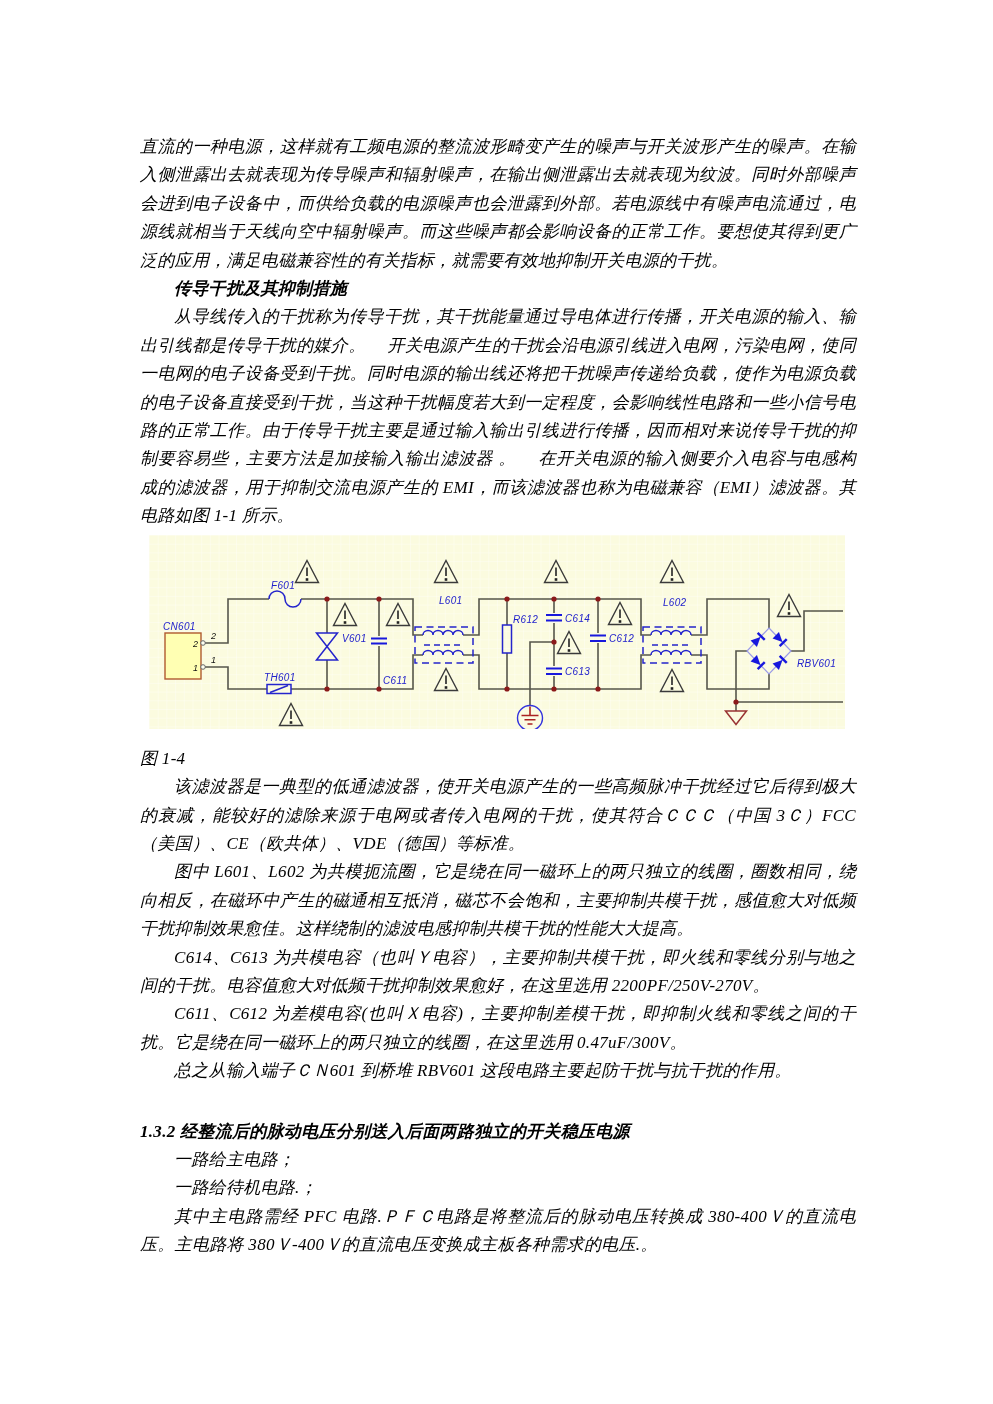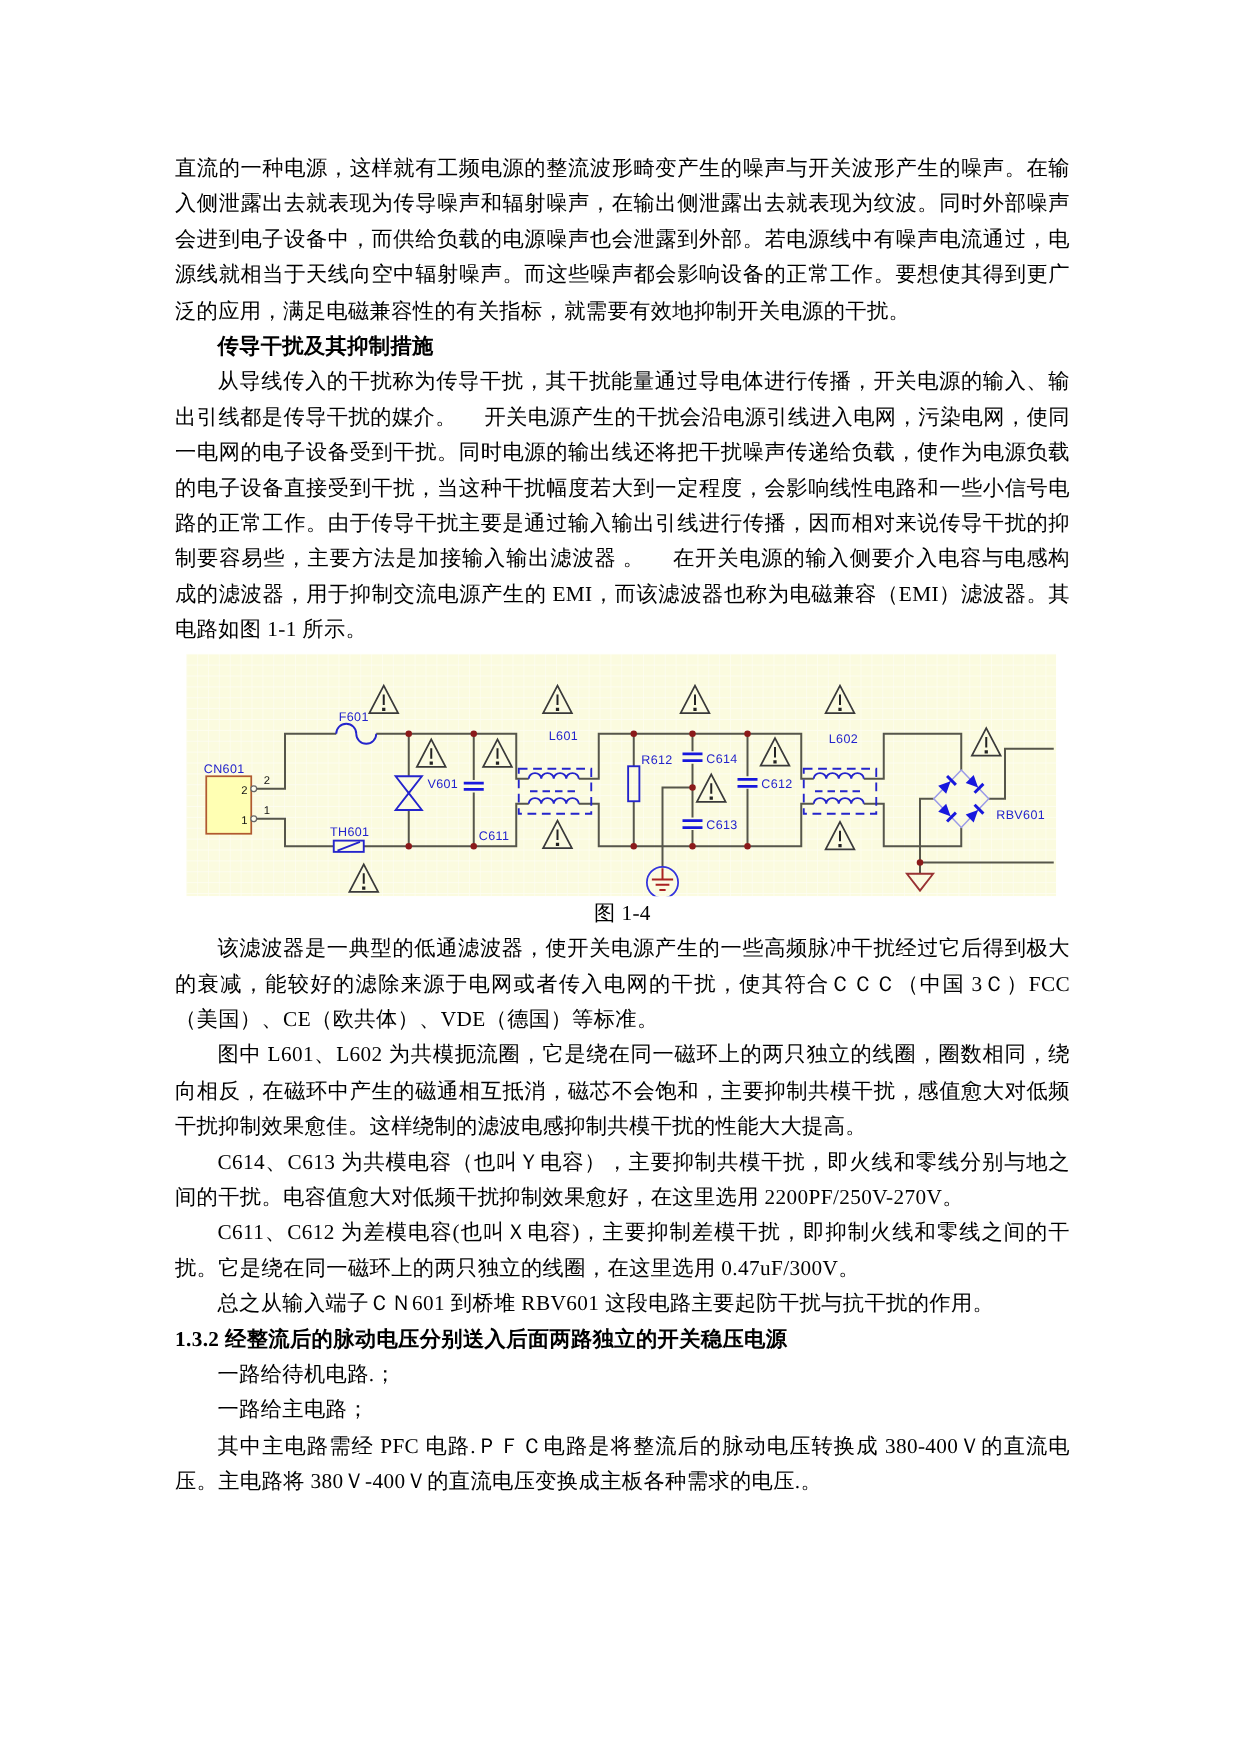--- a/index.html
+++ b/index.html
@@ -1,28 +1,28 @@
 <!DOCTYPE html>
 <html><head>
 <meta charset="utf-8">
 <style>
   html,body{margin:0;padding:0;}
   body{
     width:993px;height:1404px;background:#ffffff;position:relative;
     font-family:"Liberation Serif","DejaVu Serif",serif;color:#000;
   }
   .content{
-    position:absolute;left:140px;top:121px;width:716px;
-    font-size:17px;line-height:28.4px;text-align:justify;letter-spacing:0.3px;
+    position:absolute;left:140px;top:133px;width:716px;
+    font-size:17px;line-height:28.4px;text-align:justify;letter-spacing:0.3px;font-style:italic;
   }
   .content p{margin:0;text-indent:2em;}
   p.noindent{text-indent:0;}
   p.headbold{font-weight:bold;}
-  p.caption{text-align:center;text-indent:0;}
-  p.h2{text-indent:0;font-weight:bold;}
+  p.caption{text-indent:0;margin-top:16px;}
+  p.h2{text-indent:0;font-weight:bold;margin-top:32px;}
   .fig{margin:4px 0 0 9px;width:696px;height:194px;}
   
   .wire{stroke:#56564b;stroke-width:1.6;fill:none;}
   .blue{stroke:#2424cc;stroke-width:1.5;fill:none;}
   .cap{stroke:#1818dd;stroke-width:2.2;fill:none;}
   .lbl{font-family:"Liberation Sans",sans-serif;font-size:10px;fill:#2222cc;}
   .pinlbl{font-family:"Liberation Sans",sans-serif;font-size:9px;fill:#111;}
   .dot{fill:#8b1a1a;}
   .warn{stroke:#3a3a3a;stroke-width:1.4;fill:none;}
   .gnd{stroke:#993333;stroke-width:1.5;fill:none;}
@@ -197,17 +197,17 @@
   <p class="caption">图 1-4</p>
 
   <p>该滤波器是一典型的低通滤波器，使开关电源产生的一些高频脉冲干扰经过它后得到极大的衰减，能较好的滤除来源于电网或者传入电网的干扰，使其符合ＣＣＣ（中国 3Ｃ）FCC（美国）、CE（欧共体）、VDE（德国）等标准。</p>
   <p>图中 L601、L602 为共模扼流圈，它是绕在同一磁环上的两只独立的线圈，圈数相同，绕向相反，在磁环中产生的磁通相互抵消，磁芯不会饱和，主要抑制共模干扰，感值愈大对低频干扰抑制效果愈佳。这样绕制的滤波电感抑制共模干扰的性能大大提高。</p>
   <p>C614、C613 为共模电容（也叫Ｙ电容），主要抑制共模干扰，即火线和零线分别与地之间的干扰。电容值愈大对低频干扰抑制效果愈好，在这里选用 2200PF/250V-270V。</p>
   <p>C611、C612 为差模电容(也叫Ｘ电容)，主要抑制差模干扰，即抑制火线和零线之间的干扰。它是绕在同一磁环上的两只独立的线圈，在这里选用 0.47uF/300V。</p>
   <p>总之从输入端子ＣＮ601 到桥堆 RBV601 这段电路主要起防干扰与抗干扰的作用。</p>
 
   <p class="h2"><span>1.3.2</span><span> 经整流后的脉动电压分别送入后面两路独立的开关稳压电源</span></p>
 
+  <p>一路给主电路；</p>
   <p>一路给待机电路.；</p>
-  <p>一路给主电路；</p>
   <p>其中主电路需经 PFC 电路.ＰＦＣ电路是将整流后的脉动电压转换成 380-400Ｖ的直流电压。主电路将 380Ｖ-400Ｖ的直流电压变换成主板各种需求的电压.。</p>
 
 </div>
 
 </body></html>

